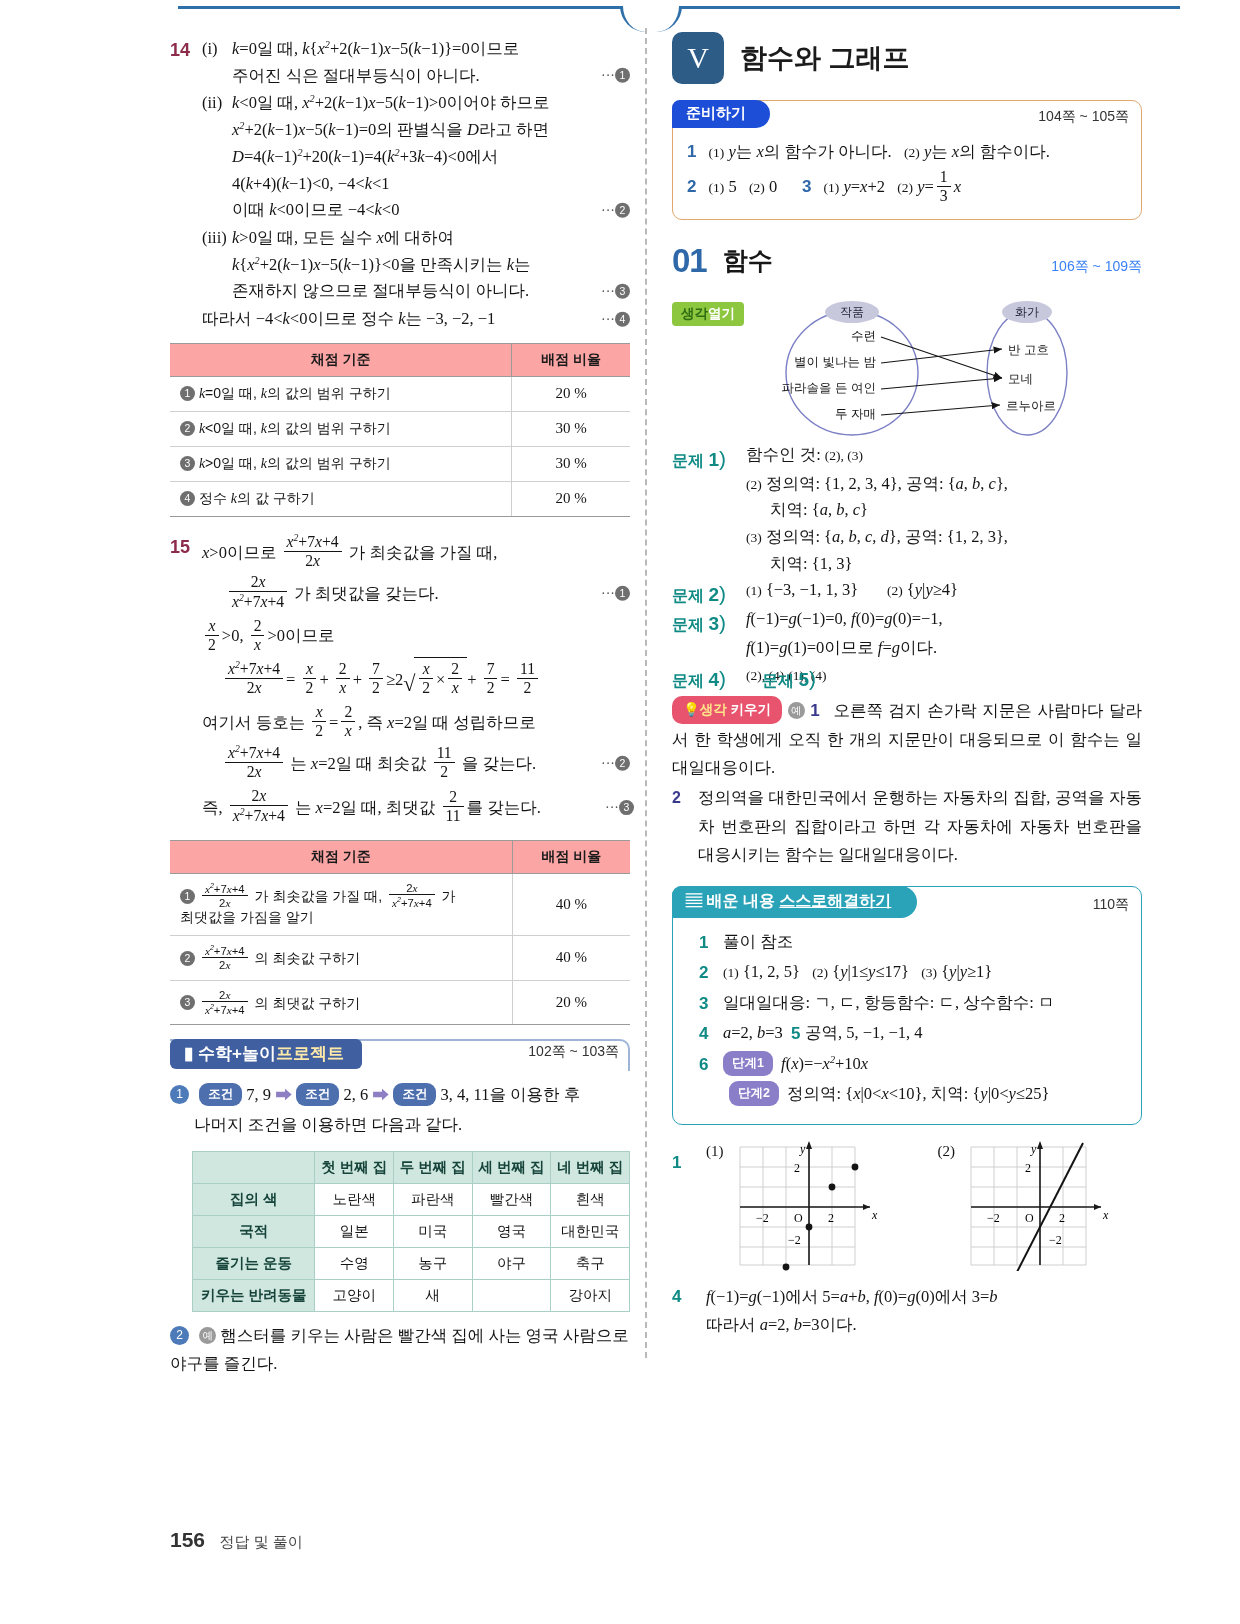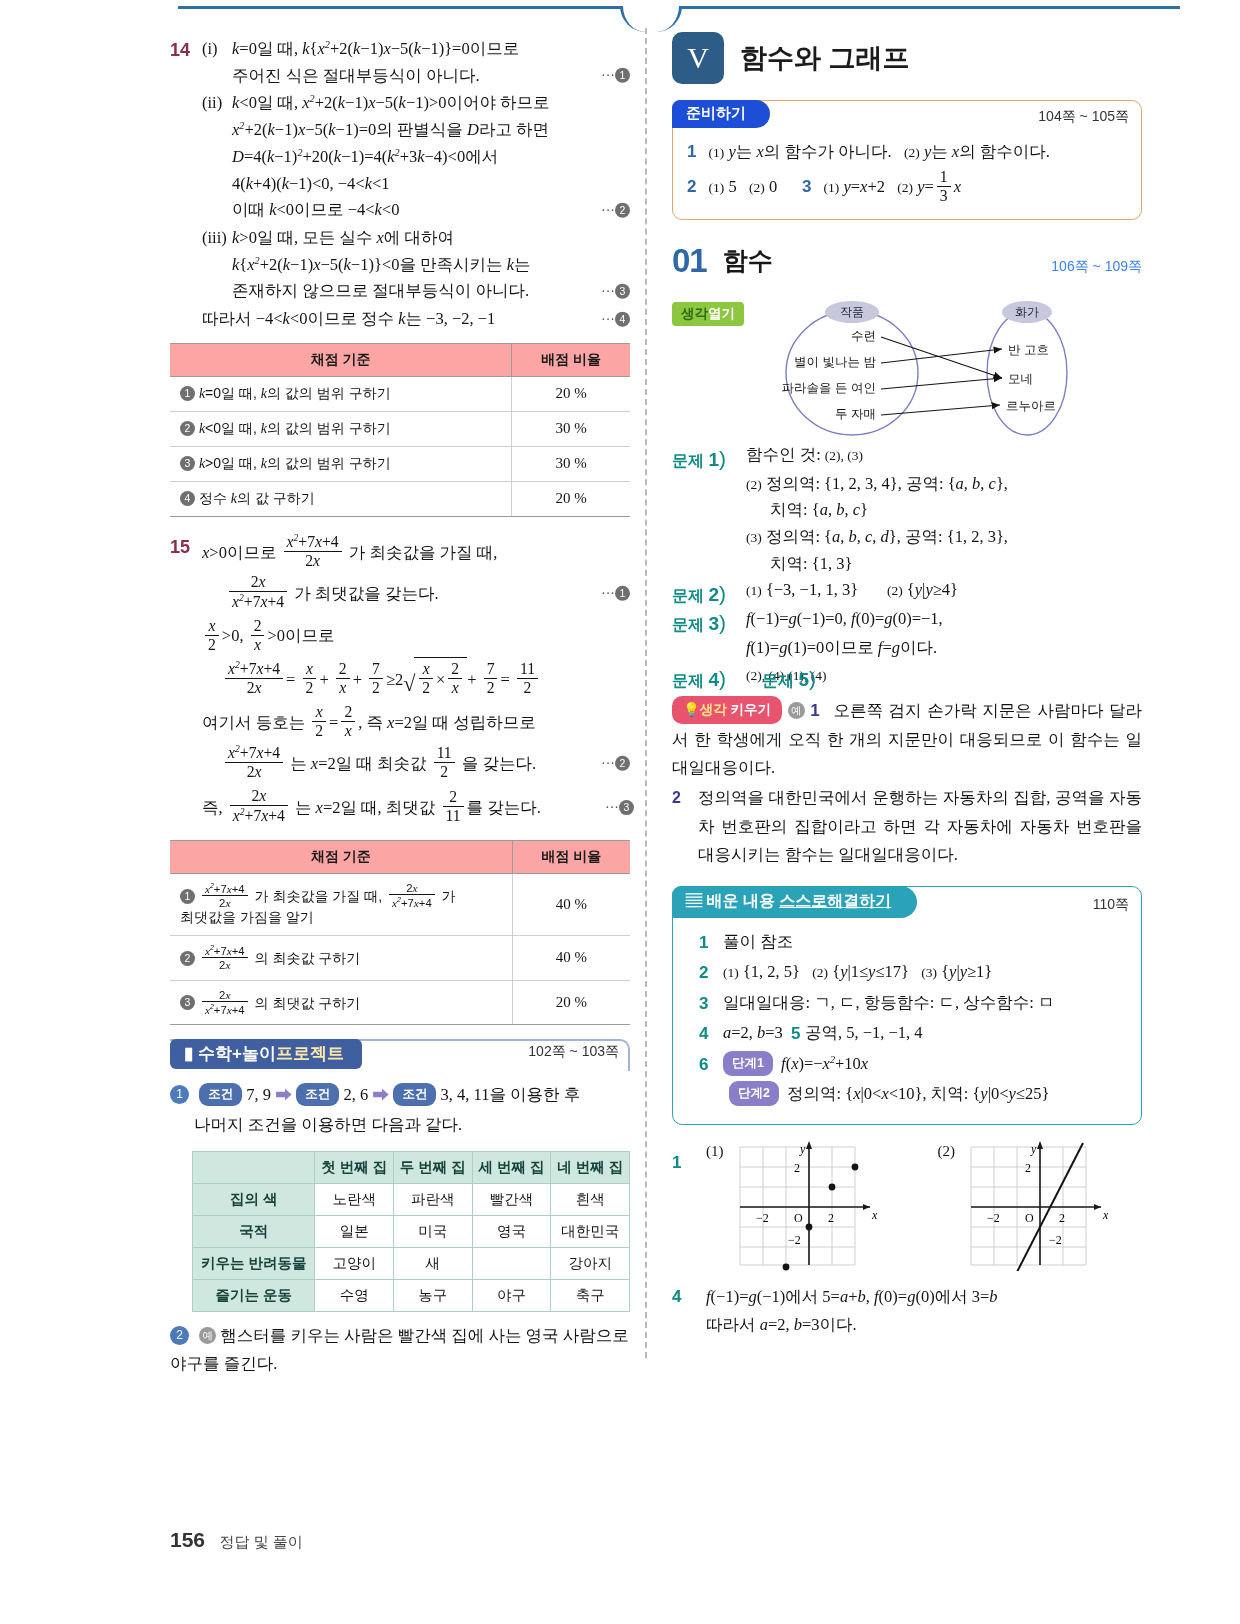--- a/index.html
+++ b/index.html
@@ -364,32 +364,32 @@
         <td>흰색</td>
       </tr>
       <tr>
         <td class="rowhdr">국적</td>
         <td>일본</td>
         <td>미국</td>
         <td>영국</td>
         <td>대한민국</td>
       </tr>
       <tr>
+        <td class="rowhdr">즐기는 운동</td>
+        <td>수영</td>
+        <td>농구</td>
+        <td>야구</td>
+        <td>축구</td>
+      </tr>
+      <tr>
         <td class="rowhdr">키우는 반려동물</td>
         <td>고양이</td>
         <td>새</td>
         <td></td>
         <td>강아지</td>
-      </tr>
-      <tr>
-        <td class="rowhdr">즐기는 운동</td>
-        <td>수영</td>
-        <td>농구</td>
-        <td>야구</td>
-        <td>축구</td>
       </tr>
     </tbody>
       </table>
 
     <div style="font-size:16.5px;line-height:1.7;">
       <span class="bullet-n">2</span>
       <span class="ex-badge">예</span>
       <span>햄스터를 키우는 사람은 빨간색 집에 사는 영국 사람으로 야구를 즐긴다.</span>
     </div>
 

